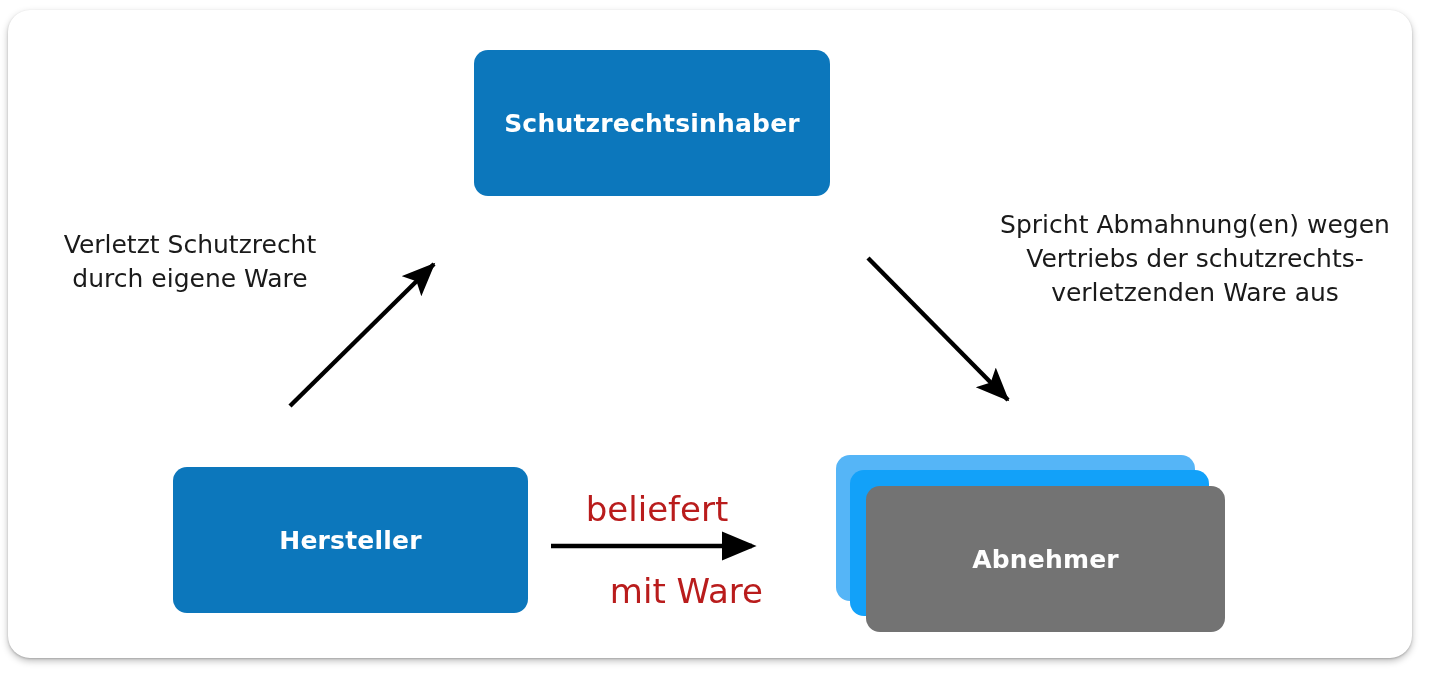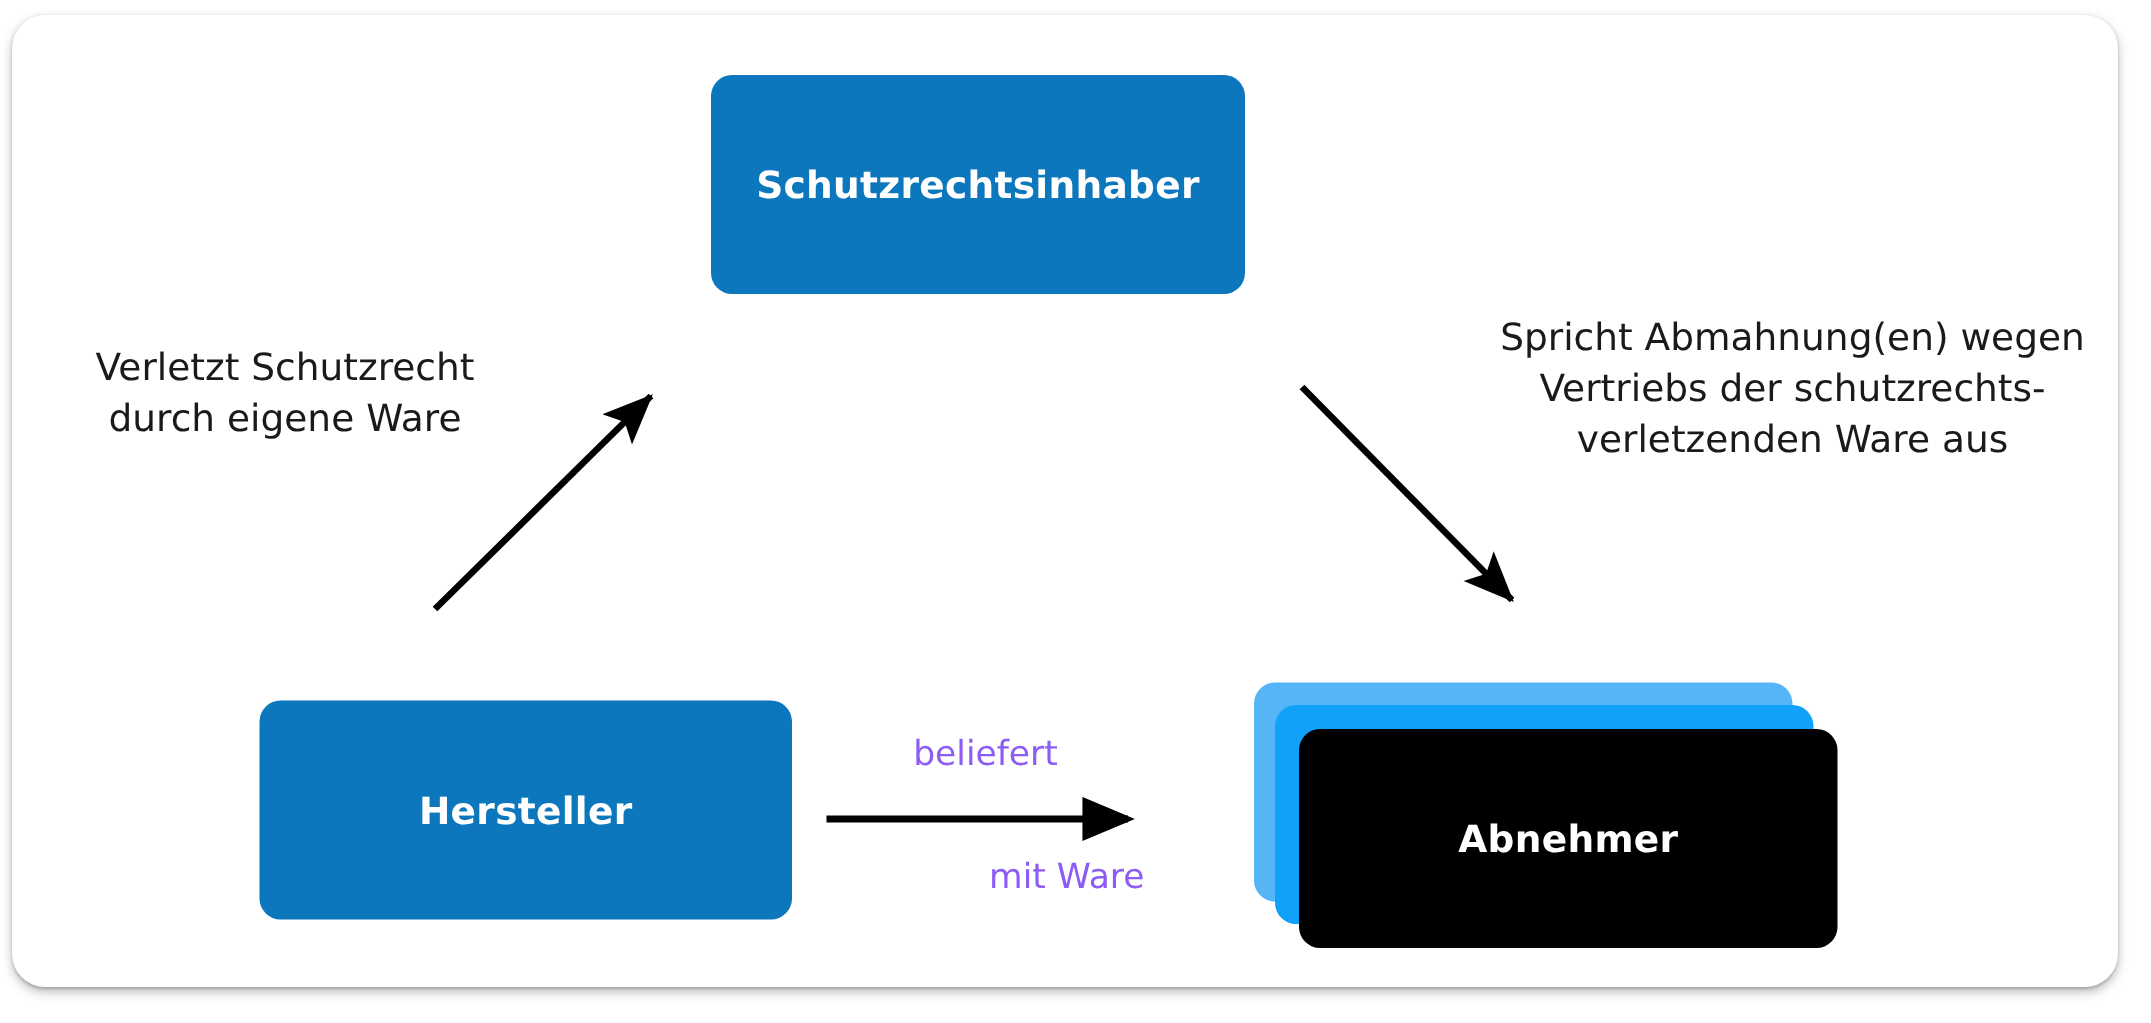--- a/index.html
+++ b/index.html
@@ -92,21 +92,21 @@
     top: 15px;
     width: 359px;
     height: 146px;
     background: #12A1F9;
   }
   #abnehmer-card-front {
     left: 30px;
     top: 31px;
     width: 359px;
     height: 146px;
-    background: #000000;
+    background: #737373;
     display: flex;
     align-items: center;
     justify-content: center;
   }
 
   
   .annotation {
     position: absolute;
     color: #1A1A1A;
     font-size: 25px;
@@ -122,22 +122,22 @@
   }
 
   #annotation-right {
     left: 985px;
     top: 208px;
     width: 420px;
   }
 
   .edge-label {
     position: absolute;
-    color: #8b5cf6;
-    font-size: 23px;
+    color: #b91c1c;
+    font-size: 34px;
     line-height: 1;
     text-align: center;
     white-space: nowrap;
   }
   #label-beliefert {
     left: 551px;
     top: 492px;
     width: 212px;
   }
   #label-mit-ware {

